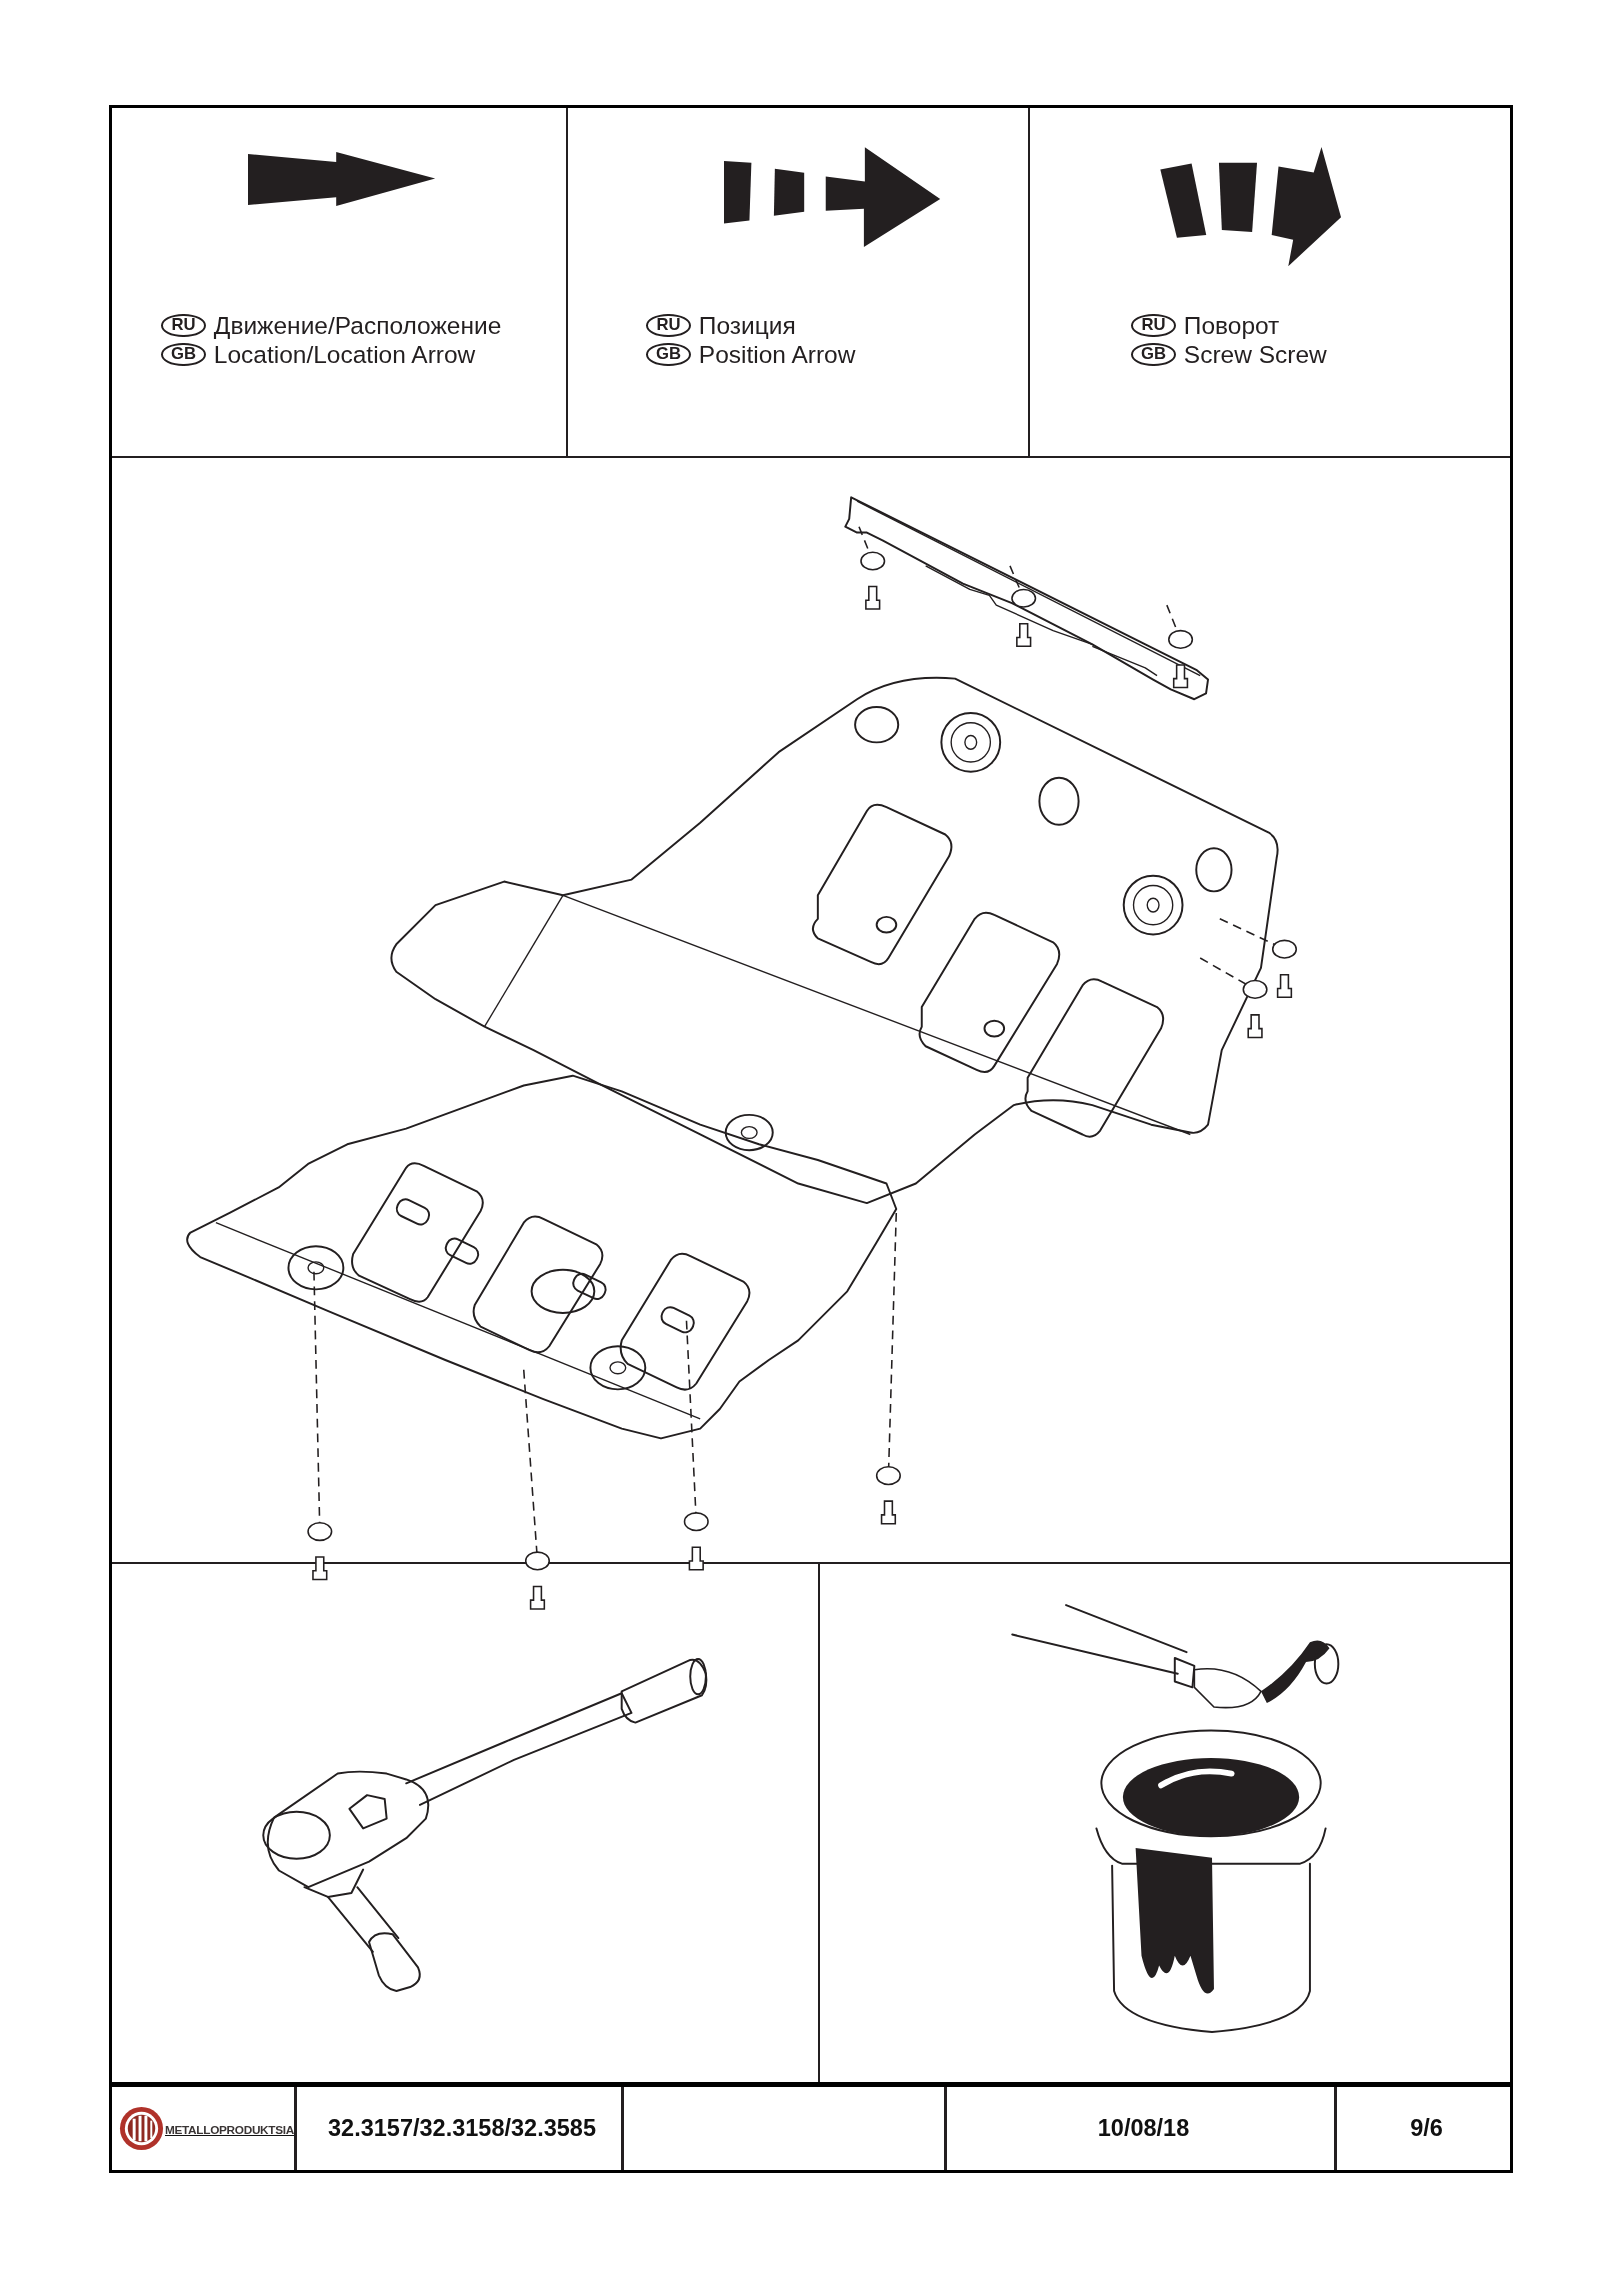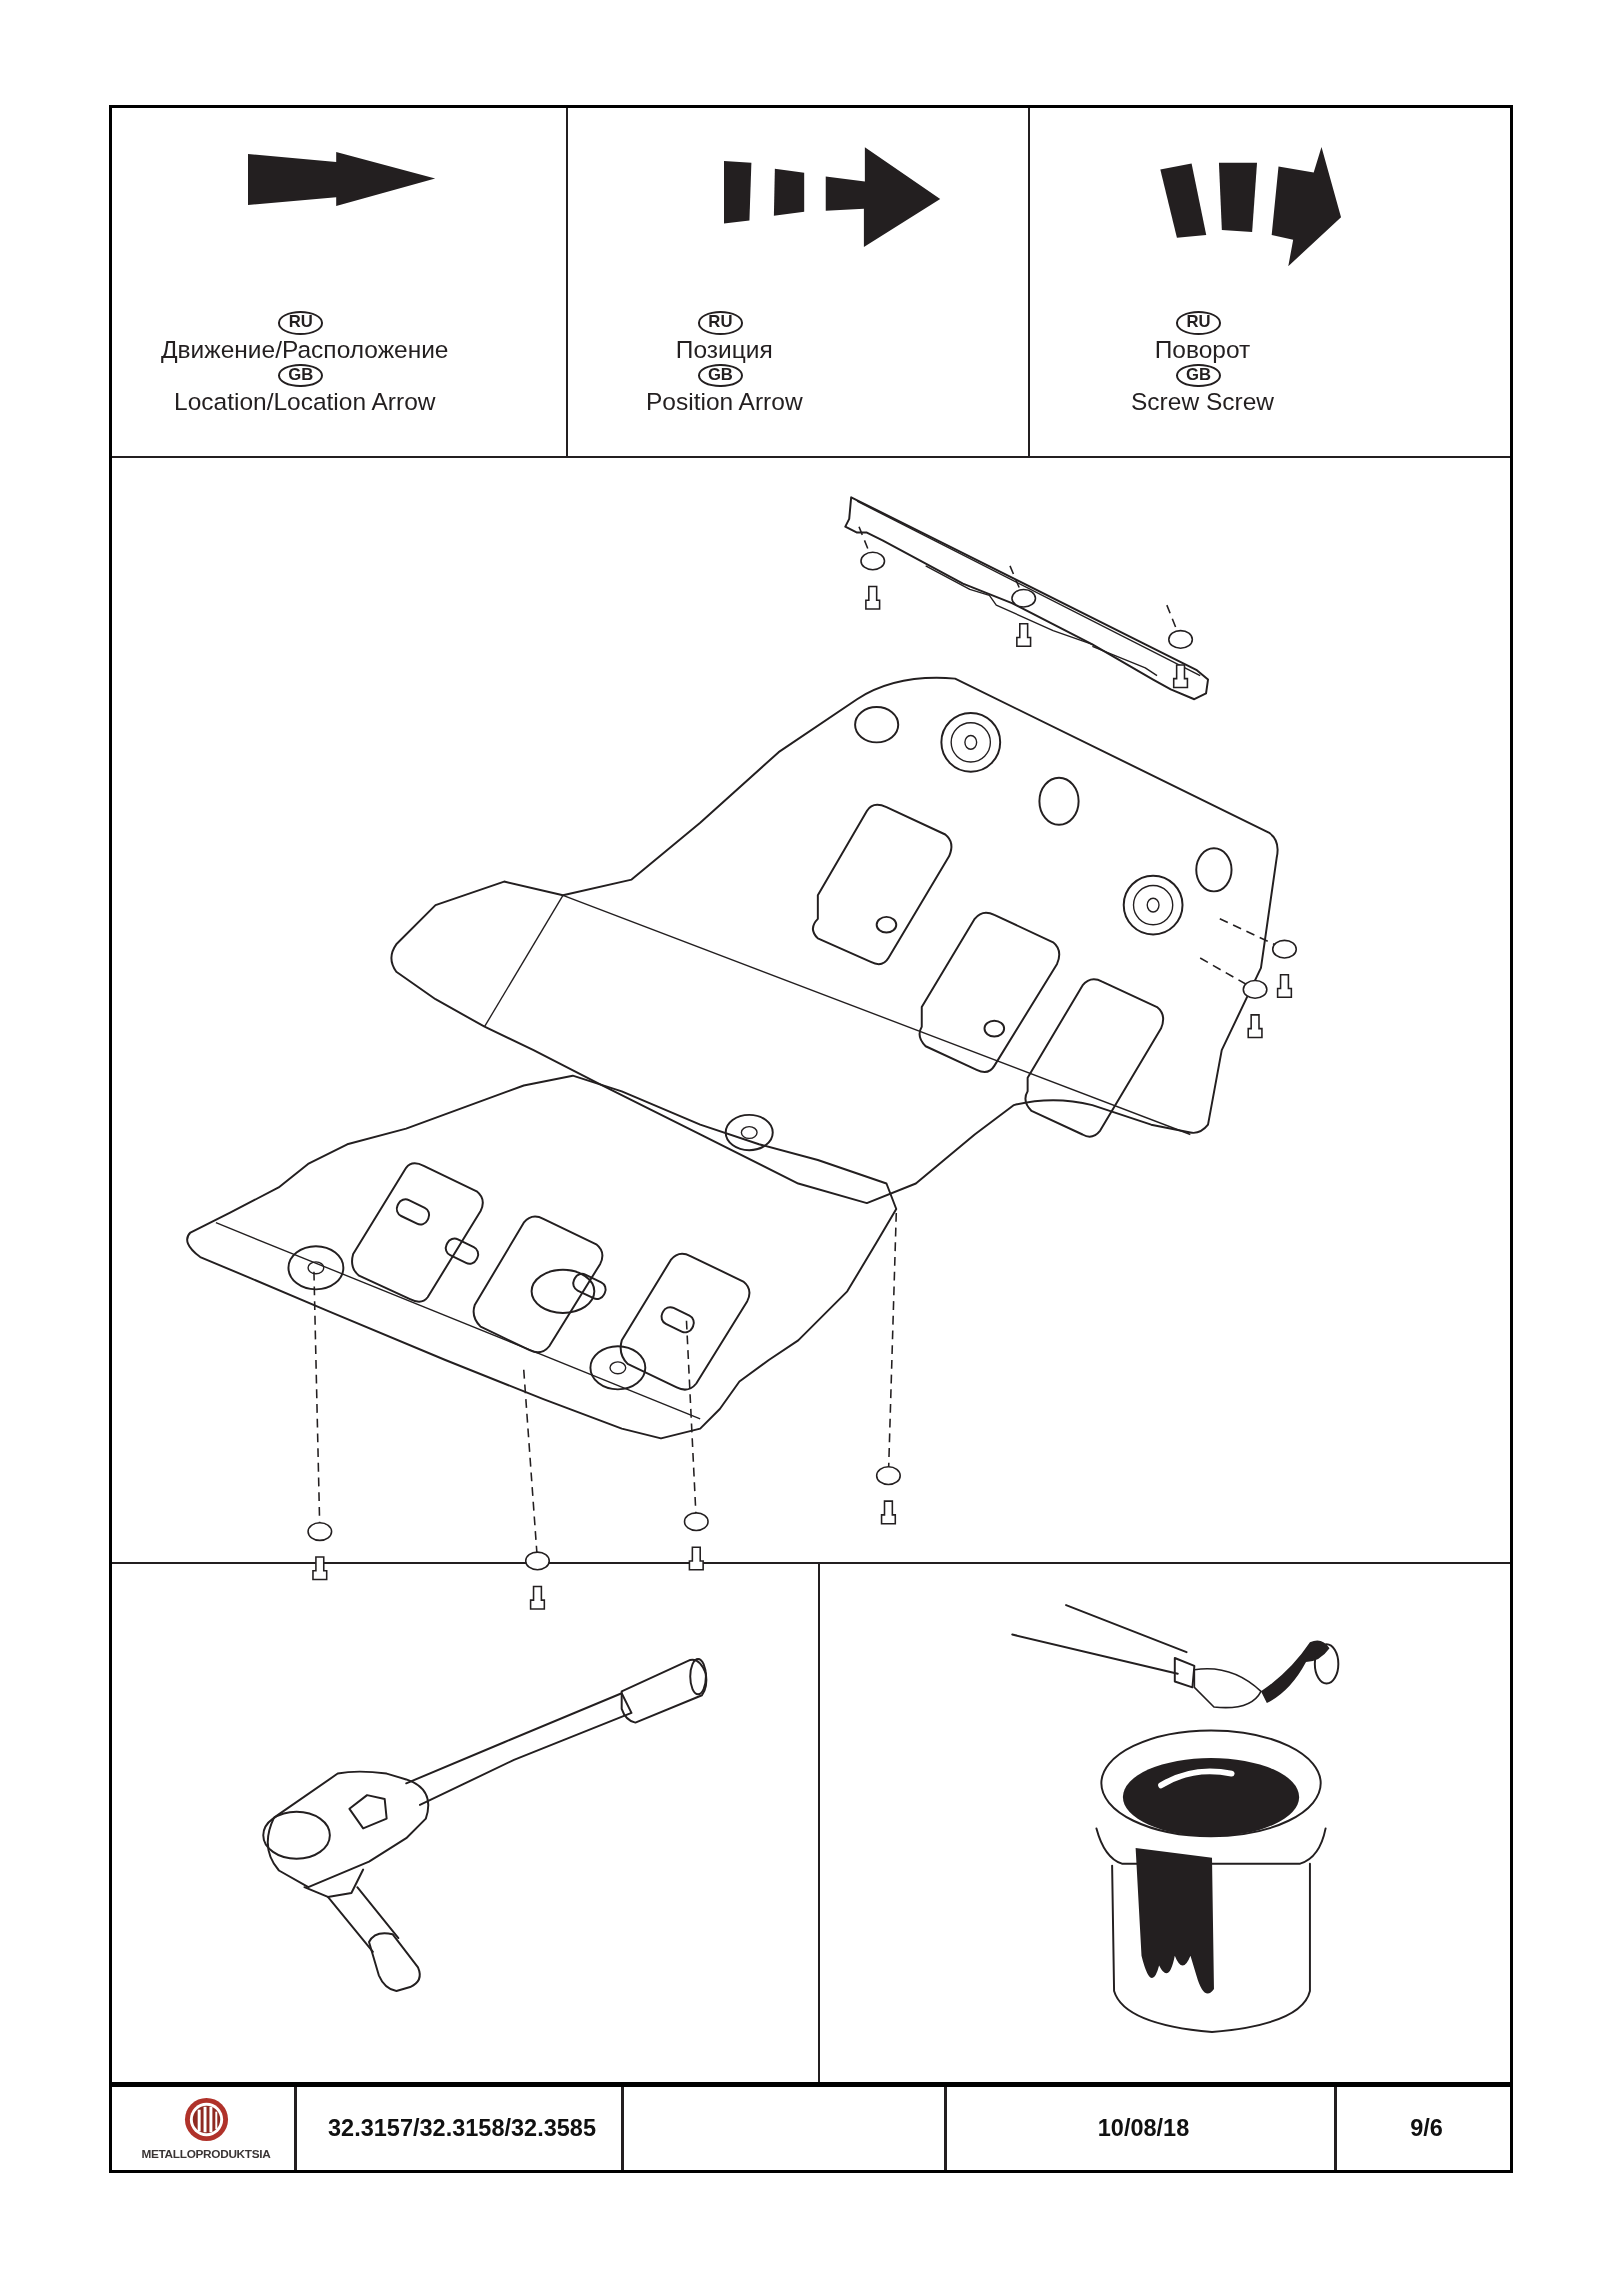--- a/index.html
+++ b/index.html
@@ -6,35 +6,35 @@
   body { width: 1620px; height: 2291px; position: relative; overflow: hidden;
          font-family: "Liberation Sans", sans-serif; color: #231f20; }
   .frame { position: absolute; left: 109px; top: 105px; width: 1404px; height: 2068px;
            border: 3.9px solid #000; box-sizing: border-box; }
   .legend-row { position: absolute; left: 0; top: 0; width: 100%; height: 350px;
                 border-bottom: 2.9px solid #231f20; box-sizing: border-box; display: flex; }
   .legend-cell { position: relative; box-sizing: border-box; height: 100%; }
   .legend-cell + .legend-cell { border-left: 2px solid #231f20; }
   .legend-cell svg.arrow { position: absolute; }
   .lang-block { position: absolute; font-size: 24.5px; line-height: 29px; }
-  .lang-line { display: flex; align-items: center; white-space: nowrap; flex-direction: column; }
+  .lang-line { display: flex; align-items: center; white-space: nowrap; }
   .lang-badge { display: inline-block; width: 45px; height: 23.5px; border: 2.9px solid #231f20;
                 border-radius: 50%; box-sizing: border-box; font-size: 16.7px; font-weight: bold;
                 line-height: 17.6px; text-align: center; margin-right: 7.8px; }
   .diagram { position: absolute; left: 0; top: 350px; width: 100%; height: 1106px;
              border-bottom: 2.9px solid #231f20; box-sizing: border-box; }
   .tools-row { position: absolute; left: 0; top: 1456px; width: 100%; height: 520px; display: flex; }
   .tool-cell { position: relative; height: 100%; box-sizing: border-box; }
   .tool-cell + .tool-cell { border-left: 2.9px solid #231f20; }
   .footer { position: absolute; left: 0; bottom: 0; width: 100%; height: 88px;
             border-top: 5.9px solid #000; box-sizing: border-box; display: flex; }
   .f-cell { height: 100%; box-sizing: border-box; display: flex; align-items: center;
             justify-content: center; font-weight: bold; font-size: 23.5px; color: #111; padding-left: 6px; }
   .f-cell + .f-cell { border-left: 3.9px solid #231f20; }
-  .logo { flex-direction: column; }
+  .logo { flex-direction: row; text-decoration: underline; }
   .logo-text { font-size: 11.8px; font-weight: bold; color: #3a3535; letter-spacing: -0.3px; margin-top: 3.9px; }
   svg { overflow: visible; }
   .ln { fill: none; stroke: #231f20; stroke-width: 2; stroke-linejoin: round; stroke-linecap: round; }
   .ln-thin { fill: none; stroke: #231f20; stroke-width: 1.4; stroke-linejoin: round; }
   .dash { fill: none; stroke: #231f20; stroke-width: 1.6; stroke-dasharray: 9 6; }
   .fillw { fill: #fff; stroke: #231f20; stroke-width: 1.6; }
 </style>
 </head>
 <body>
 

